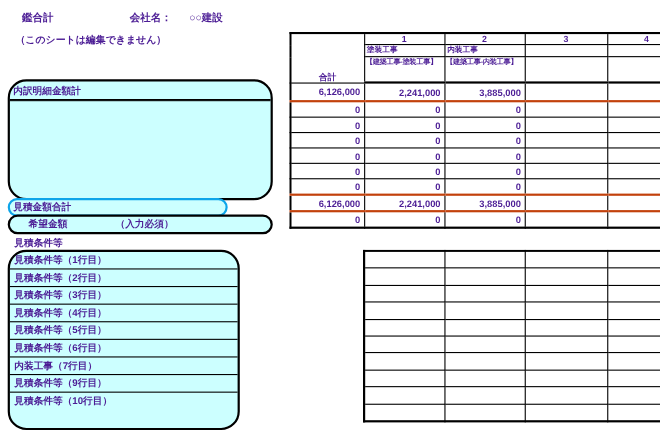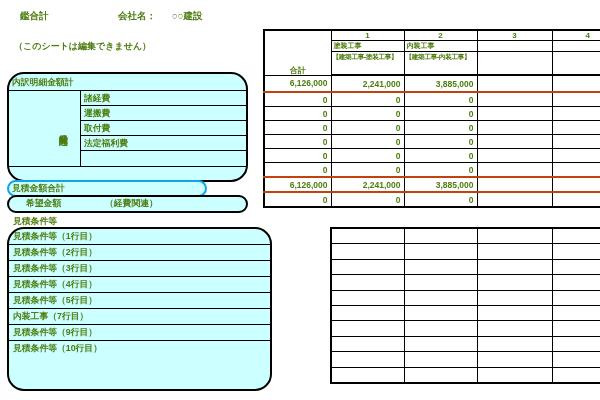--- a/index.html
+++ b/index.html
@@ -1,23 +1,23 @@
 <!DOCTYPE html>
 <html><head>
 <meta charset="utf-8">
 <style>
   html,body{margin:0;padding:0;}
   .page{position:relative;width:600px;height:400px;background:#ffffff;overflow:hidden;
-        font-family:"Liberation Sans",sans-serif;font-weight:700;color:#4d7c0f;}
+        font-family:"Liberation Sans",sans-serif;font-weight:700;color:#4c1d95;}
 
   
   .title{position:absolute;left:20px;top:10px;font-size:9.5px;}
   .company{position:absolute;left:118px;top:10px;font-size:9.5px;}
   .company .val{margin-left:16px;}
-  .note{position:absolute;left:14px;top:40px;font-size:9px;}
+  .note{position:absolute;left:14px;top:30px;font-size:9px;}
 
   
   .cyan{background:#CCFFFF;border-radius:17px;}
   .breakdown-box{position:absolute;left:7px;top:72px;width:241px;height:110px;
         border:2px solid #000;box-sizing:border-box;}
   .bd-title{height:17px;line-height:16px;padding-left:3px;font-size:8.8px;
         border-bottom:1px solid #000;box-sizing:border-box;}
   .bd-mid{display:flex;height:75px;}
   .exp-cell{width:71px;position:relative;box-sizing:border-box;}
   .exp-vert{position:absolute;left:49px;top:50%;transform:translateY(-50%);
@@ -28,21 +28,21 @@
   .bd-row:last-child{border-bottom:none;}
   .bd-strip{height:13px;border-top:1px solid #000;box-sizing:border-box;}
 
   .estimate-box{position:absolute;left:7px;top:180px;width:200px;height:17px;
         border:2px solid #0ea5e9;box-sizing:border-box;font-size:8.8px;line-height:12px;padding-left:3px;}
   .desired-box{position:absolute;left:7px;top:195px;width:241px;height:18px;
         border:2px solid #000;box-sizing:border-box;font-size:8.8px;line-height:13px;padding-left:17px;}
   .desired-note{position:absolute;left:96px;top:0;line-height:13px;}
 
   .cond-title{position:absolute;left:13px;top:216px;font-size:8.8px;}
-  .cond-box{position:absolute;left:7px;top:227px;width:265px;height:164px;
+  .cond-box{position:absolute;left:7px;top:227px;width:211px;height:164px;
         border:2px solid #000;box-sizing:border-box;}
   .cond-row{height:16px;line-height:15px;padding-left:4px;font-size:8.8px;
         border-bottom:1px solid #000;box-sizing:border-box;}
   .cond-row:last-child{border-bottom:none;}
 
   
   .amount-wrap{position:absolute;left:263px;top:29px;width:337px;height:184px;overflow:hidden;}
   table.amount{border-collapse:collapse;table-layout:fixed;width:360px;border:2px solid #000;background:#fff;}
   table.amount td{border:1px solid #000;overflow:hidden;white-space:nowrap;font-weight:700;padding:0;}
   .amount .c0{width:67px;}.amount .c1{width:73px;}.amount .c2{width:73px;}
@@ -69,50 +69,39 @@
 <div class="page">
 
   <div class="title">鑑合計</div>
   <div class="company">
     <span>会社名：</span><span class="val">○○建設</span>
   </div>
   <div class="note">（このシートは編集できません）</div>
 
   <div class="breakdown-box cyan">
     <div class="bd-title">内訳明細金額計</div>
-    <div class="bd-mid">
-      <div class="exp-cell">
-        <div class="exp-vert">経費関連</div>
-      </div>
-      <div class="bd-rows">
-        <div class="bd-row">諸経費</div>
-        <div class="bd-row">運搬費</div>
-        <div class="bd-row">取付費</div>
-        <div class="bd-row">法定福利費</div>
-        <div class="bd-row"></div>
-      </div>
-    </div>
     <div class="bd-strip"></div>
   </div>
 
   <div class="estimate-box cyan">
     <span>見積金額合計</span>
   </div>
   <div class="desired-box cyan">
     <span>希望金額</span>
-    <span class="desired-note">（経費関連）</span>
+    <span class="desired-note">（入力必須）</span>
   </div>
 
   <div class="cond-title">見積条件等</div>
   <div class="cond-box cyan">
     <div class="cond-row">見積条件等（1行目）</div>
     <div class="cond-row">見積条件等（2行目）</div>
     <div class="cond-row">見積条件等（3行目）</div>
     <div class="cond-row">見積条件等（4行目）</div>
     <div class="cond-row">見積条件等（5行目）</div>
+    <div class="cond-row">見積条件等（6行目）</div>
     <div class="cond-row">内装工事（7行目）</div>
     <div class="cond-row">見積条件等（9行目）</div>
     <div class="cond-row">見積条件等（10行目）</div>
   </div>
 
   <div class="amount-wrap">
     <table class="amount">
       <colgroup>
           <col class="c0">
           <col class="c1">

